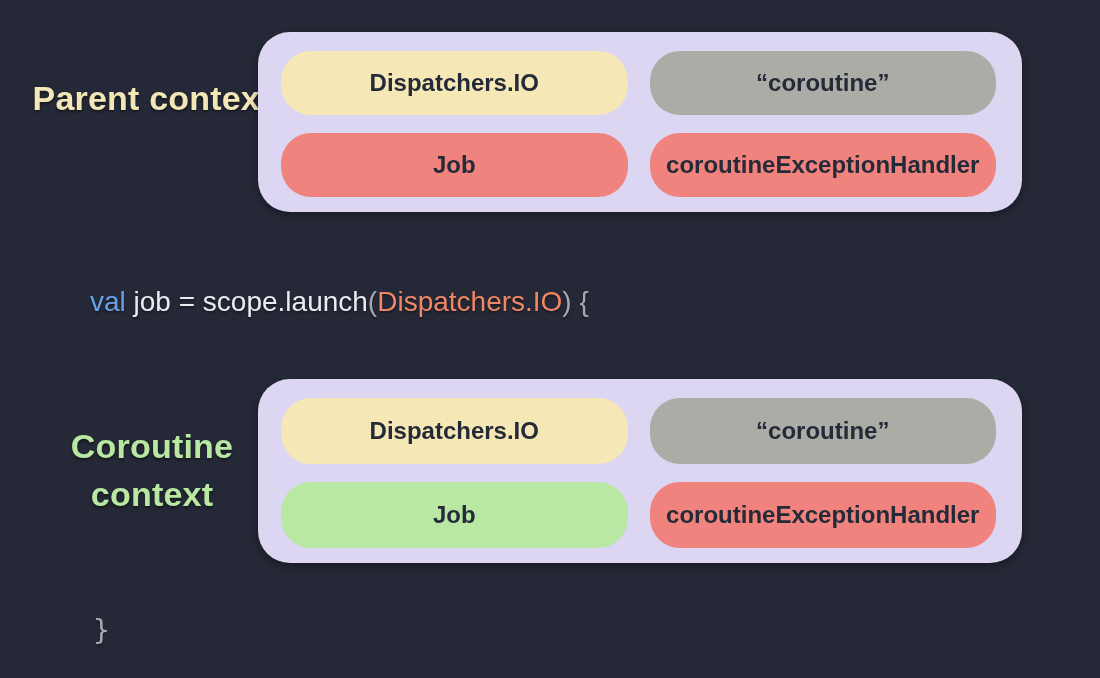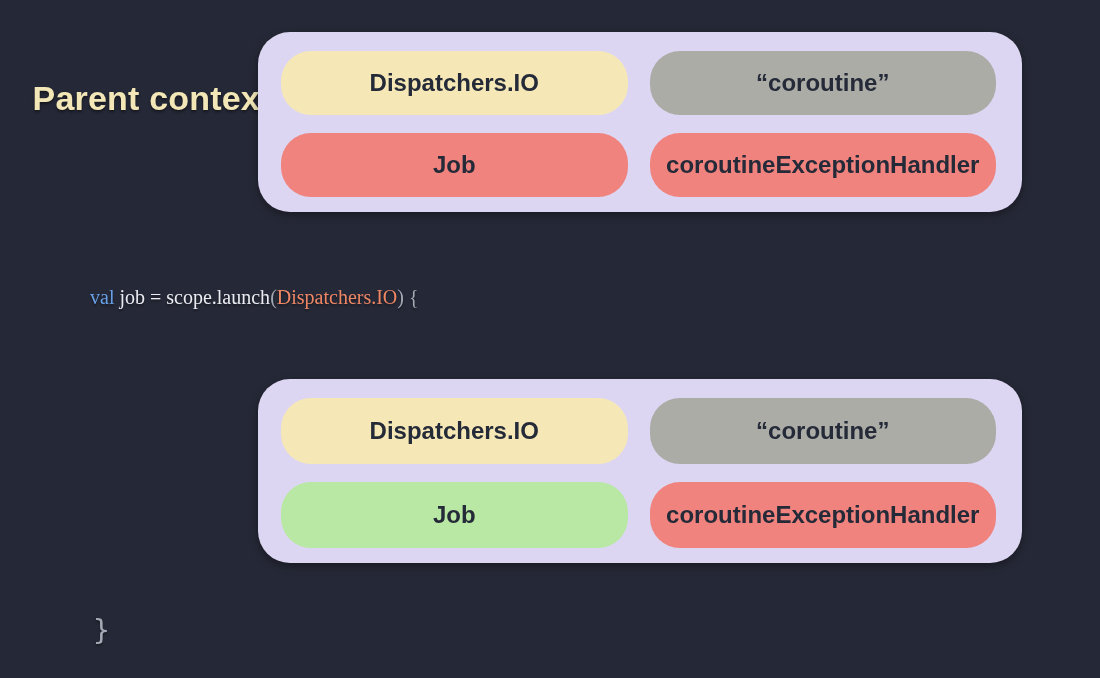--- a/index.html
+++ b/index.html
@@ -59,22 +59,22 @@
   .pill.yellow { background: var(--pill_yellow, #F5E8B6); }
   .pill.gray   { background: var(--pill_gray, #ACACA7); }
   .pill.red    { background: var(--pill_red, #F0837D); }
   .pill.green  { background: var(--pill_green, #B9E8A4); }
 
   
   .code-line {
     position: absolute;
     left: 90px;
     top: 286px;
-    font-family: Liberation Serif, serif;
-    font-size: 20px;
+    font-family: Liberation Sans, sans-serif;
+    font-size: 28px;
     letter-spacing: 0;
     white-space: pre;
     text-shadow: 0 2px 2px rgba(0,0,0,0.35);
   }
   .code-brace {
     position: absolute;
     left: 93px;
     top: 614px;
     font-family: "DejaVu Sans Mono", monospace;
     font-size: 28px;
@@ -95,20 +95,21 @@
 
   <div class="context-box top">
     <div class="pill yellow">Dispatchers.IO</div>
     <div class="pill gray">“coroutine”</div>
     <div class="pill red">Job</div>
     <div class="pill red">coroutineExceptionHandler</div>
   </div>
 
   <div class="code-line"><span class="tok keyword">val</span><span class="tok plain"> job = scope.launch</span><span class="tok punct">(</span><span class="tok constant">Dispatchers.IO</span><span class="tok punct">)</span><span class="tok punct"> {</span></div>
 
+  <div class="section-label green">Coroutine context</div>
 
   <div class="context-box bottom">
     <div class="pill yellow">Dispatchers.IO</div>
     <div class="pill gray">“coroutine”</div>
     <div class="pill green">Job</div>
     <div class="pill red">coroutineExceptionHandler</div>
   </div>
 
   <div class="code-brace">}</div>
 

